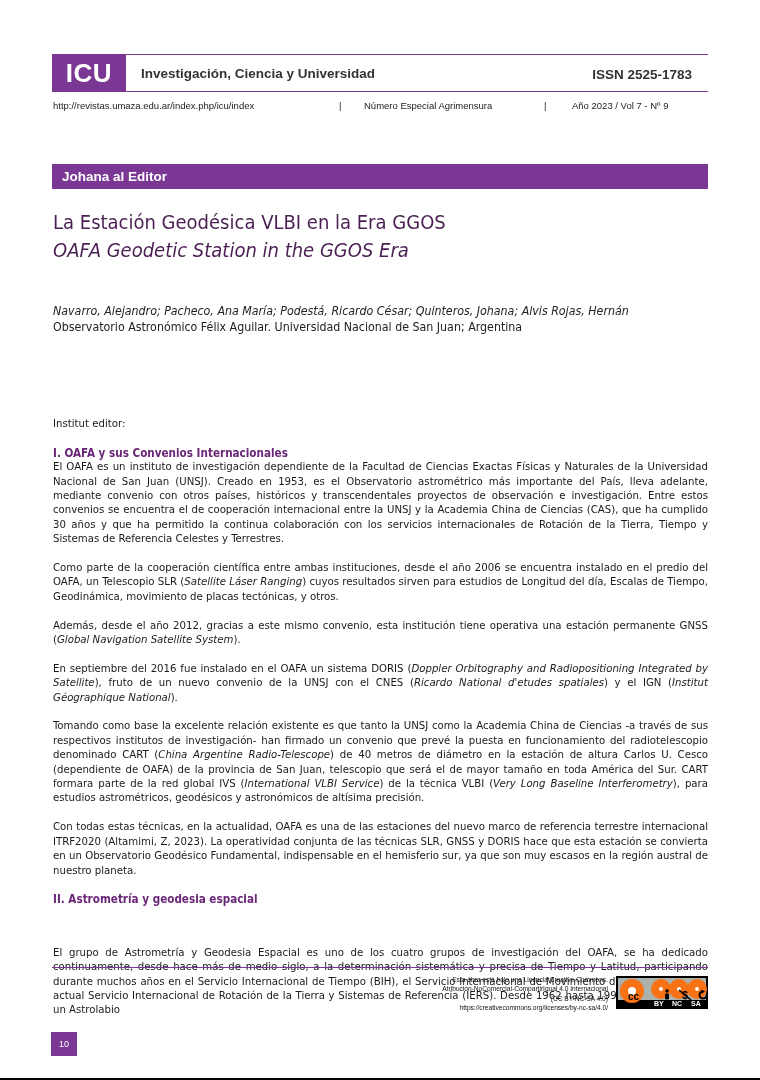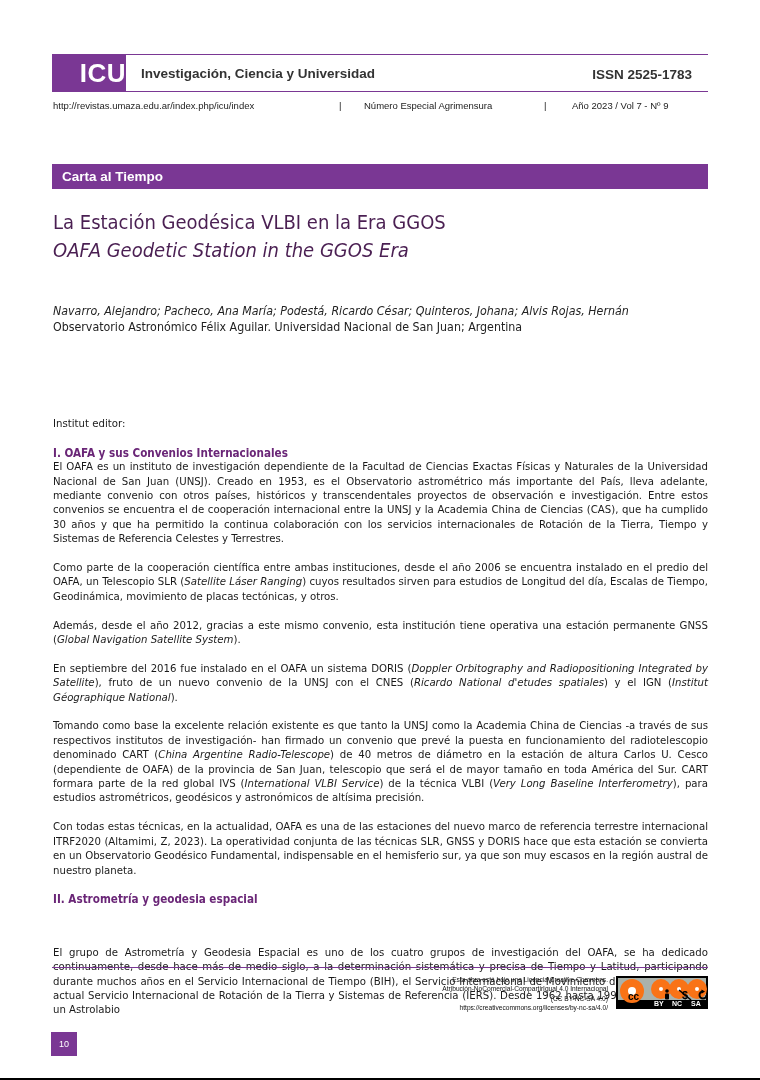--- a/index.html
+++ b/index.html
@@ -1,20 +1,20 @@
 <!DOCTYPE html>
 <html><head>
 <meta charset="utf-8">
 <style>
   html, body { margin: 0; padding: 0; background: #ffffff; }
   body { width: 760px; height: 1080px; position: relative; overflow: hidden; font-family: "DejaVu Sans Condensed", "Liberation Sans Narrow", "Liberation Sans", sans-serif; color: #1a1a1a; }
   .page { position: absolute; left: 0; top: 0; width: 760px; height: 1080px; }
 
   
-  .logo-box { position: absolute; left: 52px; top: 54px; width: 74px; height: 38px; background: #7a3794; color: #fff; font-family: "Liberation Sans", sans-serif; font-weight: bold; font-size: 26px; line-height: 38px; text-align: right; letter-spacing: 0.5px; }
+  .logo-box { position: absolute; left: 52px; top: 54px; width: 74px; height: 38px; background: #7a3794; color: #fff; font-family: "Liberation Sans", sans-serif; font-weight: bold; font-size: 26px; line-height: 38px; text-align: center; letter-spacing: 0.5px; }
   .hdr-line-top { position: absolute; left: 52px; top: 54px; width: 656px; height: 1px; background: #7a3794; }
   .hdr-line-bot { position: absolute; left: 52px; top: 91px; width: 656px; height: 1px; background: #7a3794; }
   .journal-name { position: absolute; left: 141px; top: 66px; font-family: "Liberation Sans", sans-serif; font-weight: bold; font-size: 13.5px; color: #333; }
   .issn { position: absolute; right: 68px; top: 67px; font-family: "Liberation Sans", sans-serif; font-weight: bold; font-size: 13.5px; color: #333; }
   .subhdr { position: absolute; top: 100px; font-family: "Liberation Sans", sans-serif; font-size: 9.5px; color: #222; font-weight: normal; }
   .sub-url { left: 53px; }
   .sub-sep1 { left: 339px; font-weight: normal; }
   .sub-issue { left: 364px; }
   .sub-sep2 { left: 544px; font-weight: normal; }
   .sub-year { left: 572px; }
@@ -63,21 +63,21 @@
   <div class="journal-name">Investigación, Ciencia y Universidad</div>
   <div class="issn">ISSN 2525-1783</div>
   <div class="hdr-line-bot"></div>
 
   <div class="subhdr sub-url">http://revistas.umaza.edu.ar/index.php/icu/index</div>
   <div class="subhdr sub-sep1">|</div>
   <div class="subhdr sub-issue">Número Especial Agrimensura</div>
   <div class="subhdr sub-sep2">|</div>
   <div class="subhdr sub-year">Año 2023 / Vol 7 - Nº 9</div>
 
-  <div class="band">Carta al Tiempo</div>
+  <div class="band">Johana al Editor</div>
 
   <div class="title-es">La Estación Geodésica VLBI en la Era GGOS</div>
   <div class="title-en">OAFA Geodetic Station in the GGOS Era</div>
 
   <div class="authors">Navarro, Alejandro; Pacheco, Ana María; Podestá, Ricardo César; Quinteros, Johana; Alvis Rojas, Hernán</div>
   <div class="affil">Observatorio Astronómico Félix Aguilar. Universidad Nacional de San Juan; Argentina</div>
 
   <div class="body">
     <p>Institut editor:</p>
 

